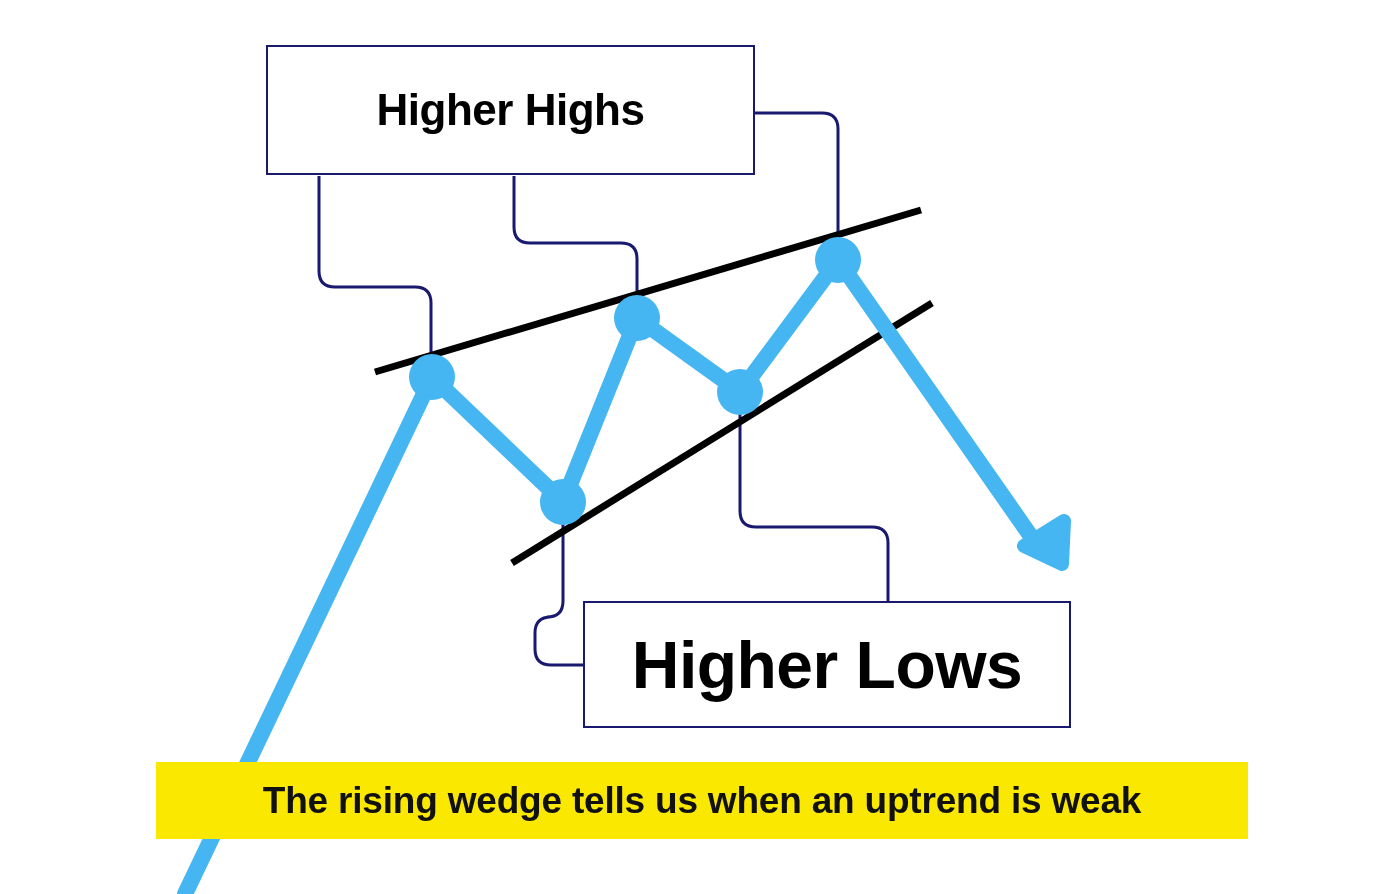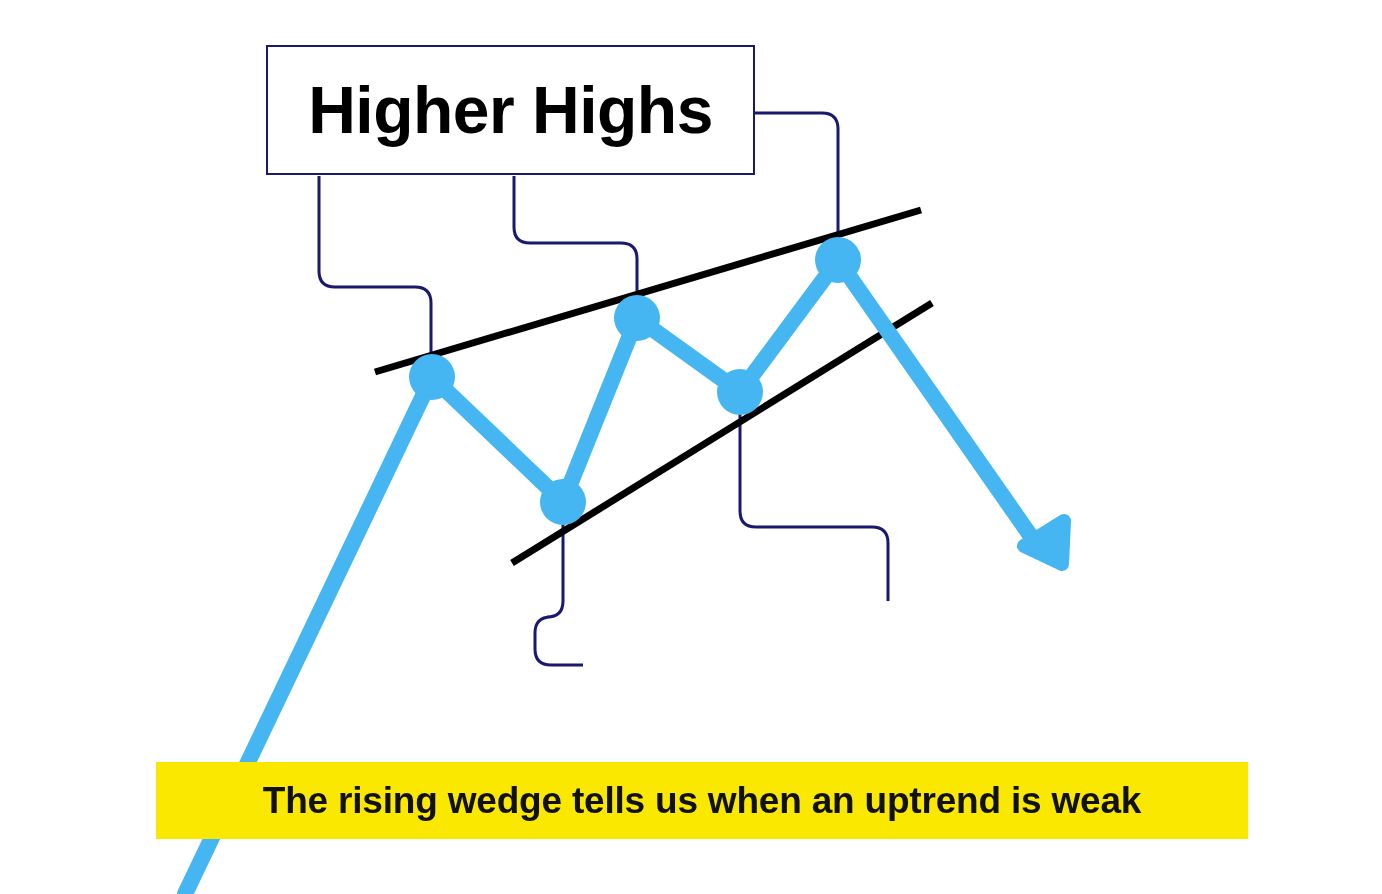--- a/index.html
+++ b/index.html
@@ -40,21 +40,21 @@
     letter-spacing: -0.5px;
     white-space: nowrap;
     line-height: 1;
   }
   #higher-highs-box {
     left: 266px;
     top: 45px;
     width: 489px;
     height: 130px;
   }
-  #higher-highs-box .label-text { font-size: 66px; }
+  #higher-highs-box .label-text { font-size: 44px; }
   #higher-lows-box {
     left: 583px;
     top: 601px;
     width: 488px;
     height: 127px;
   }
   #higher-lows-box .label-text { font-size: 66px; }
 
   #caption-banner {
     position: absolute;
@@ -101,18 +101,21 @@
     <circle cx="563" cy="502" r="23" fill="#45B6F2"></circle>
     <circle cx="637" cy="318" r="23" fill="#45B6F2"></circle>
     <circle cx="740" cy="392" r="23" fill="#45B6F2"></circle>
     <circle cx="838" cy="260" r="23" fill="#45B6F2"></circle>
   </svg>
 
   <div class="label-box" id="higher-highs-box">
     <span class="label-text">Higher Highs</span>
   </div>
 
+  <div class="label-box" id="higher-lows-box">
+    <span class="label-text">Higher Lows</span>
+  </div>
 
   <div id="caption-banner">
     <span class="caption-text">The rising wedge tells us when an uptrend is weak</span>
   </div>
 
 </div>
 
 </body></html>

